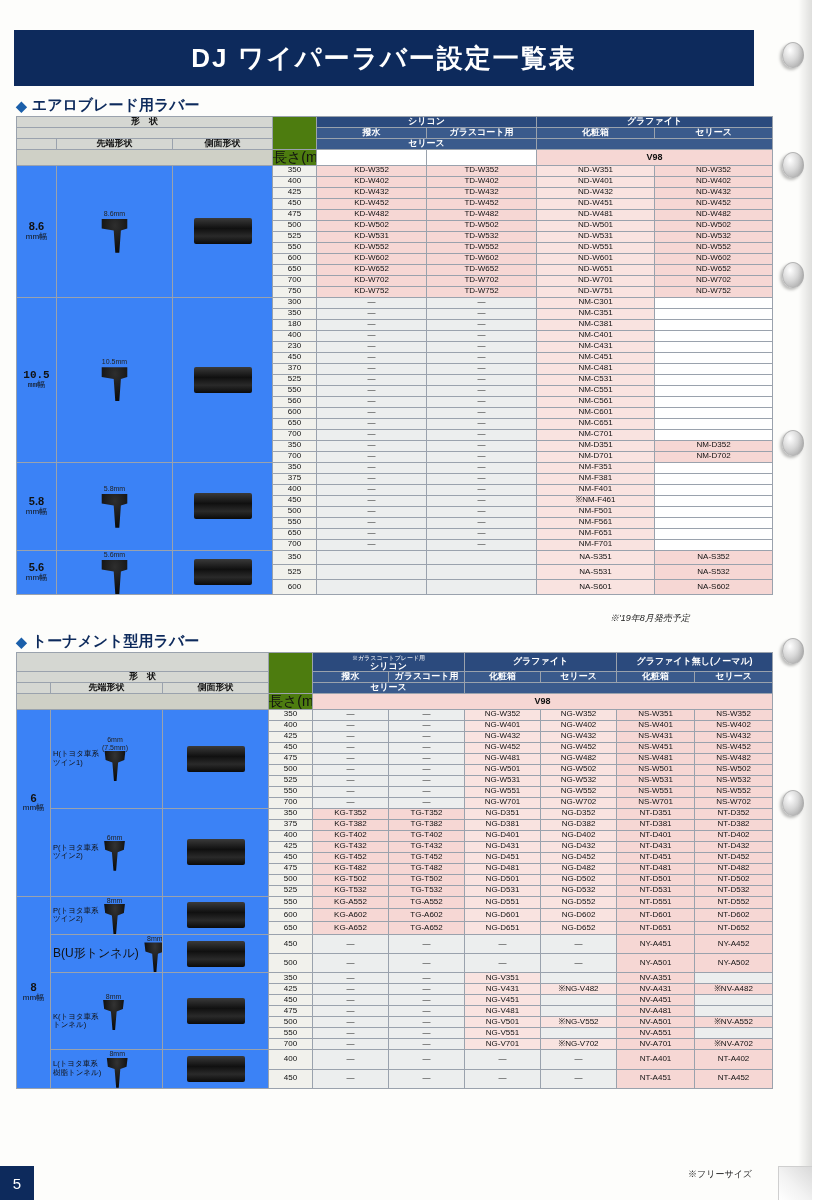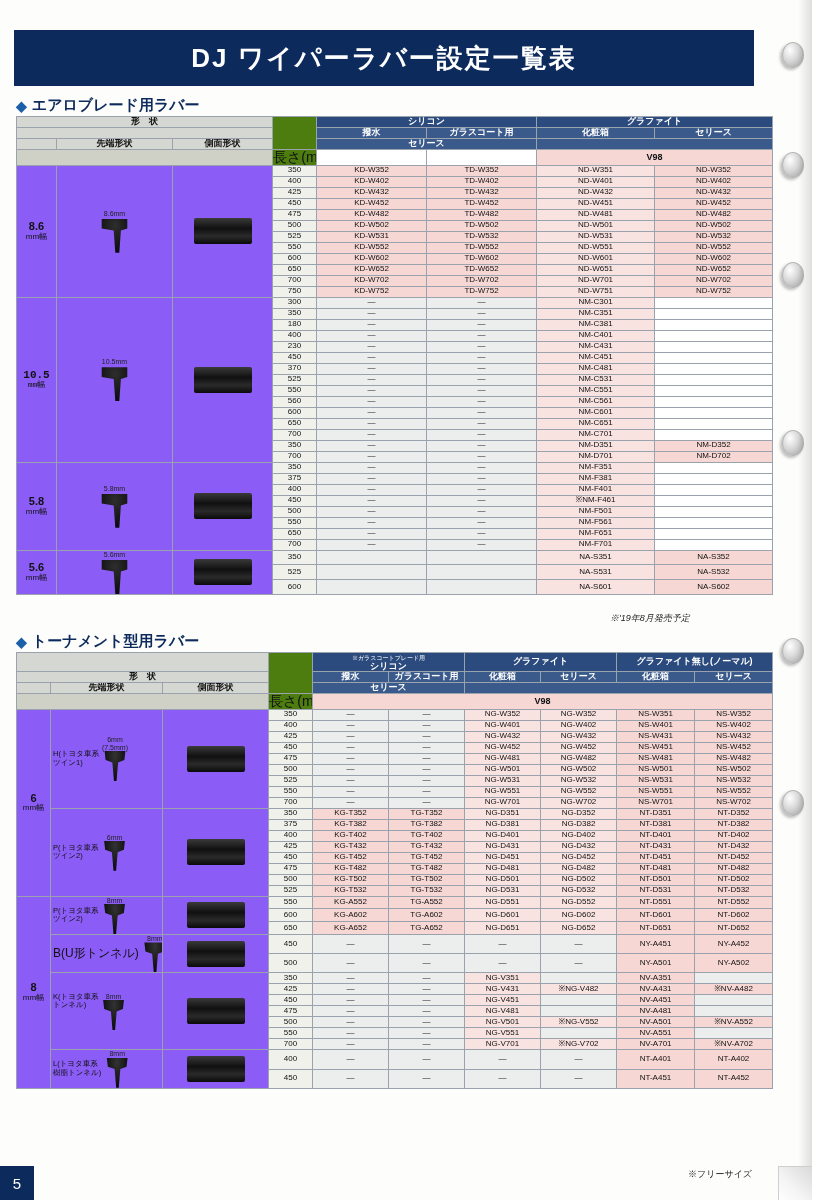--- a/index.html
+++ b/index.html
@@ -78,21 +78,21 @@
   .hd-grey2 { background:#4d7c0f; color:#111; font-weight:normal; font-size:14px; }
   .hd-olive { background:#cfd0c6; color:#111; font-weight:bold; font-size:9px; }
   .cell-pink { background:#f6d7d4; }
   .cell-pink2 { background:#f9e3e0; }
   .cell-white { background:#ffffff; }
   .cell-grey { background:#eceeee; }
   .len { background:#f1f1ec; font-size:8px; }
   .v98 { background:#f6d7d4; font-weight:bold; font-size:9px; }
 
   
-  .shapecell { background:#8b5cf6; }
+  .shapecell { background:#3b82f6; }
   .side-img {
     width:58px; height:26px; margin:0 auto;
     background: linear-gradient(to bottom, #3a3a3a 0%, #101010 40%, #2a2a2a 70%, #0a0a0a 100%);
     border-radius:2px;
   }
   .dim-label { font-size:7px; color:#222; }
 
   .footnote {
     position:absolute; font-size:9px; color:#222;
   }
@@ -783,21 +783,21 @@
           <td class="len">500</td>
           <td class="cell-grey">—</td>
           <td class="cell-grey">—</td>
           <td class="cell-grey">—</td>
           <td class="cell-grey">—</td>
           <td class="cell-pink">NY-A501</td>
           <td class="cell-pink">NY-A502</td>
         </tr>
         <tr>
           <td class="shapecell" rowspan="7">
-            <div style="display:flex;align-items:flex-start;gap:2px;justify-content:flex-start;padding-left:2px;">
+            <div style="display:flex;align-items:flex-end;gap:2px;justify-content:flex-start;padding-left:2px;">
               <div style="font-size:7.5px;text-align:left;line-height:1.15;">K(トヨタ車系<br>トンネル)</div>
               <div style="display:flex;flex-direction:column;align-items:center;">
                 <div class="dim-label">8mm</div>
                 <div style="width:26px;height:30px;background:radial-gradient(ellipse at 50% 15%, #333 0%, #0a0a0a 70%);clip-path: polygon(10% 0,90% 0,86% 30%,62% 38%,56% 100%,46% 100%,40% 38%,14% 30%);"></div>
               </div>
             </div>
           </td>
           <td class="shapecell" rowspan="7">
             <div class="side-img"></div>
           </td>

